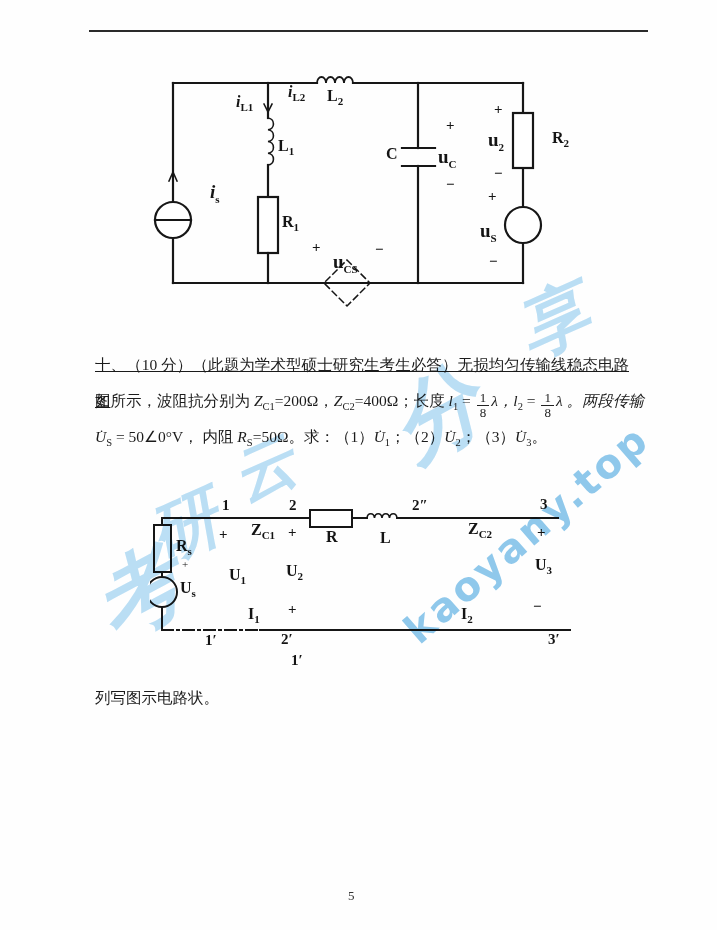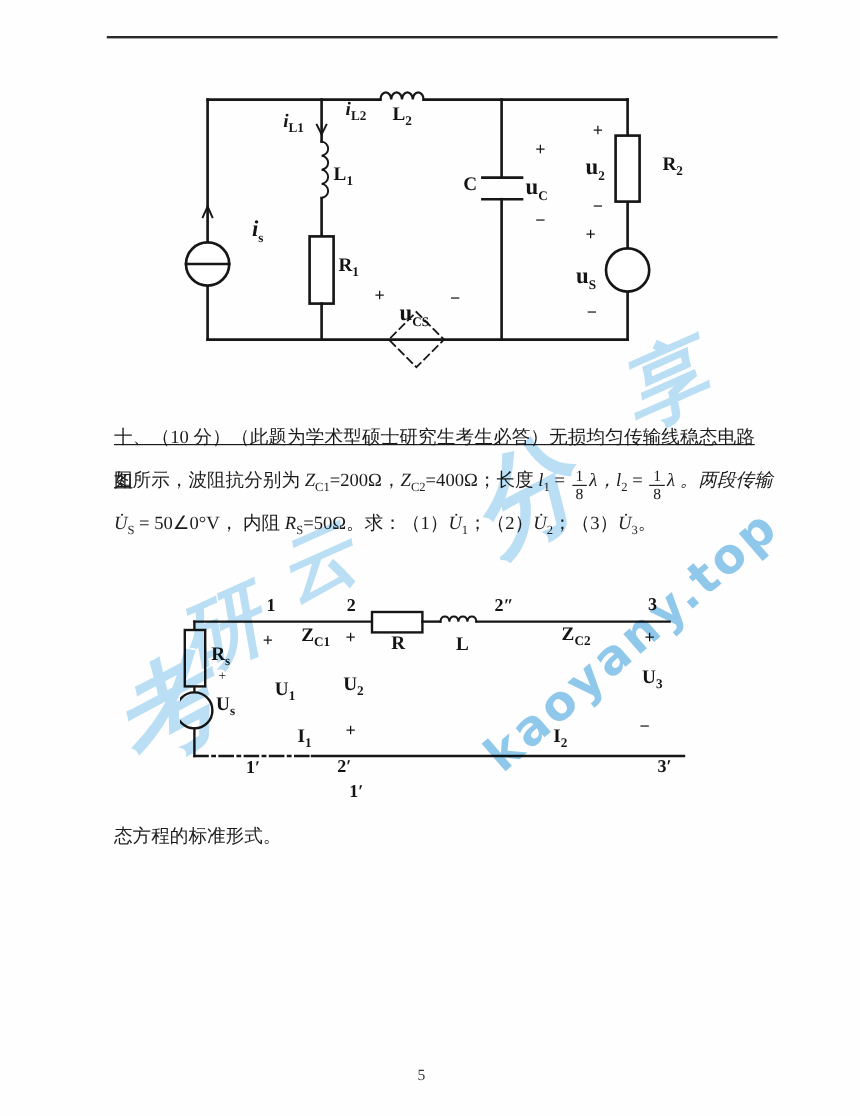--- a/index.html
+++ b/index.html
@@ -146,21 +146,21 @@
     <span class="cl sign" style="left:138px;top:107px;">+</span>
     <span class="cl" style="left:311px;top:111px;text-align:right;"><span>I</span><sub>2</sub></span>
     <span class="cl sign" style="left:383px;top:104px;">−</span>
     <span class="cl nn" style="left:55px;top:138px;">1′</span>
     <span class="cl nn" style="left:131px;top:137px;">2′</span>
     <span class="cl nn" style="left:398px;top:137px;">3′</span>
     <span class="cl nn" style="left:141px;top:158px;">1′</span>
   </div>
 
   <div class="para q11">
-    <div class="line"><span>态方程的标准形式。</span></div>
+    <div class="line"><span>列写图示电路状。</span></div>
   </div>
 
   <div class="page-number">5</div>
 
   <div class="watermark">
     <span class="wm-char" style="left:95px;top:550px;font-size:86px;transform:rotate(-28deg);">考</span>
     <span class="wm-char" style="left:150px;top:492px;font-size:68px;transform:rotate(-24deg);">研</span>
     <span class="wm-char" style="left:233px;top:438px;font-size:62px;transform:rotate(-24deg);">云</span>
     <span class="wm-char" style="left:392px;top:370px;font-size:88px;transform:rotate(-28deg);">分</span>
     <span class="wm-char" style="left:518px;top:286px;font-size:70px;transform:rotate(-24deg);">享</span>

